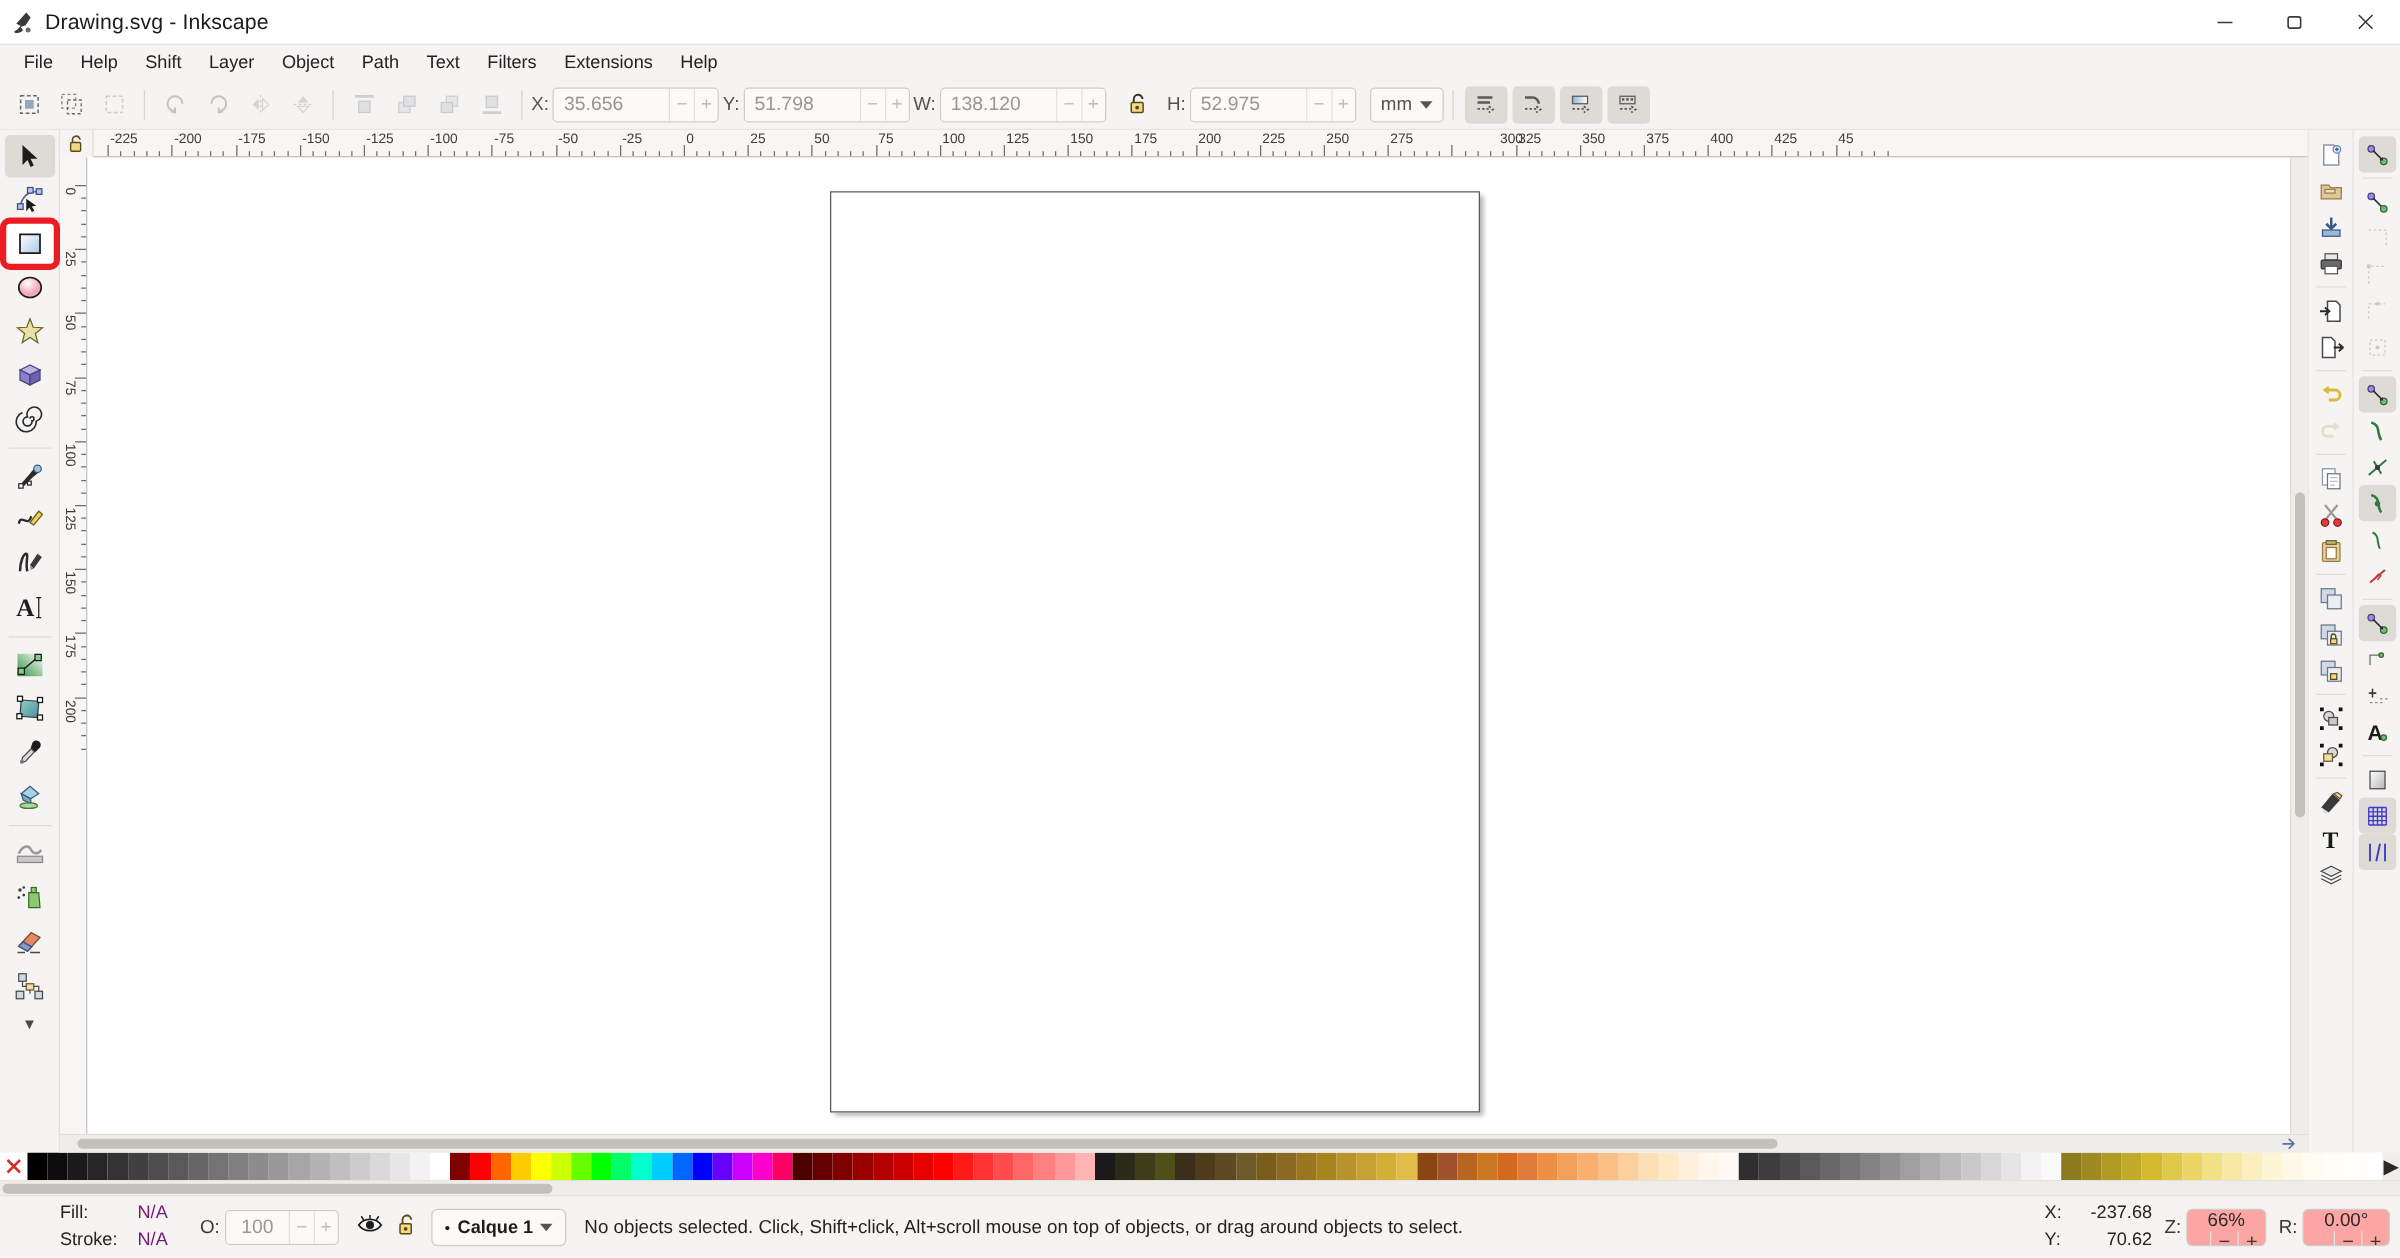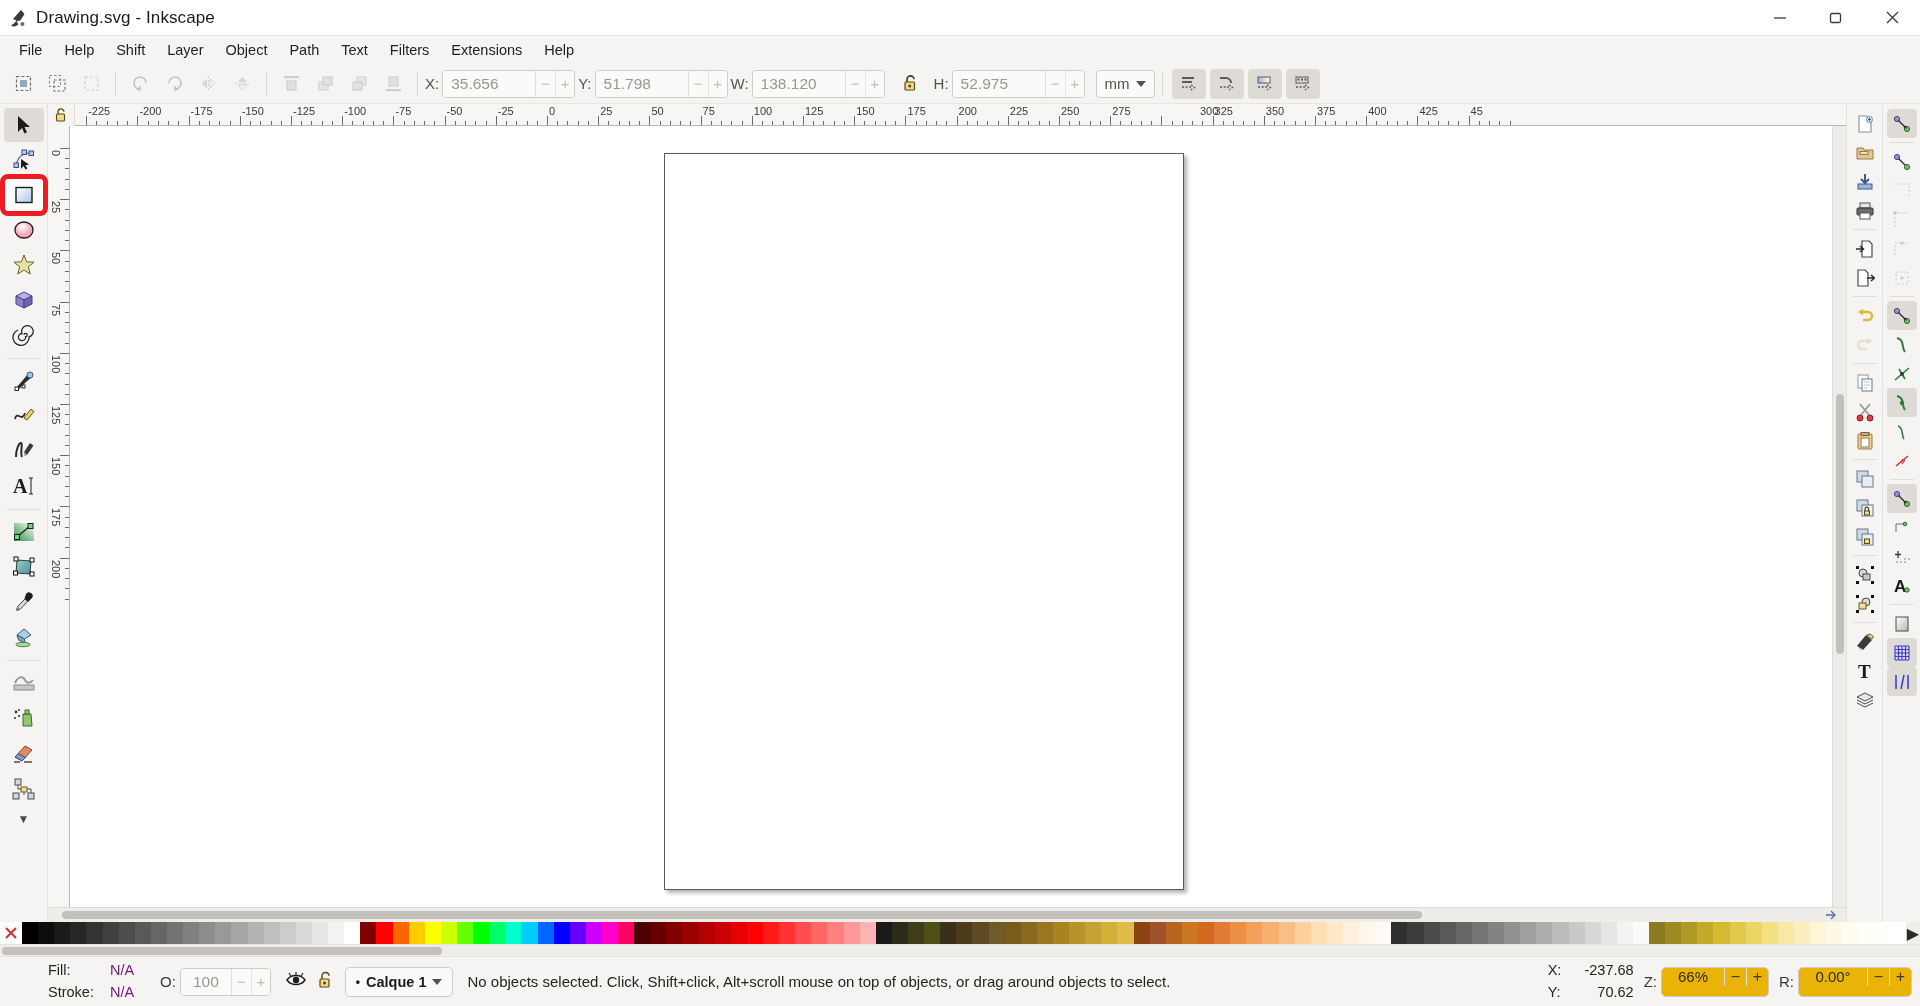--- a/index.html
+++ b/index.html
@@ -150,22 +150,22 @@
     font-size: 14.5px; font-weight: bold; color: #1d1b18;
   }
   .statusmsg { margin-left: 14px; font-size: 15px; color: #26241f; white-space: nowrap; }
   .coords { margin-left: auto; display:flex; align-items:center; gap: 10px; padding-right: 8px; }
   .xy { display:flex; flex-direction: column; font-size: 14.5px; line-height:1.45; }
   .xyrow { display:flex; }
   .xykey { width: 20px; color:#26241f; }
   .xyval { width: 66px; text-align: right; color:#26241f; }
   .zbox { display:flex; align-items:center; gap:4px; }
   .zfield {
-    height: 30px; border: 1px solid #cfccc8; border-radius: 5px; background:#eab308;
-    display:flex; align-items:flex-start; overflow:hidden;
+    height: 30px; border: 1px solid #cfccc8; border-radius: 5px; background:#fca5a5;
+    display:flex; align-items:flex-end; overflow:hidden;flex-direction:column;
   }
   .zfield .zv { width: 62px; display:flex; align-items:center; justify-content:center; font-size:15px; }
   .zfield .zs { display:flex; }
   .zfield .zs span { width: 22px; display:flex; align-items:center; justify-content:center; font-size:16px; color:#3a3835; border-left:1px solid #e3e0dc;}
   .zlabel { font-size: 15px; color:#3a3835; }
 
   
   .tooltip {
     position: absolute; left: 0; top: 263px; z-index: 40;
     background: #333333; color: #f0f0f0; font-size: 16px;

